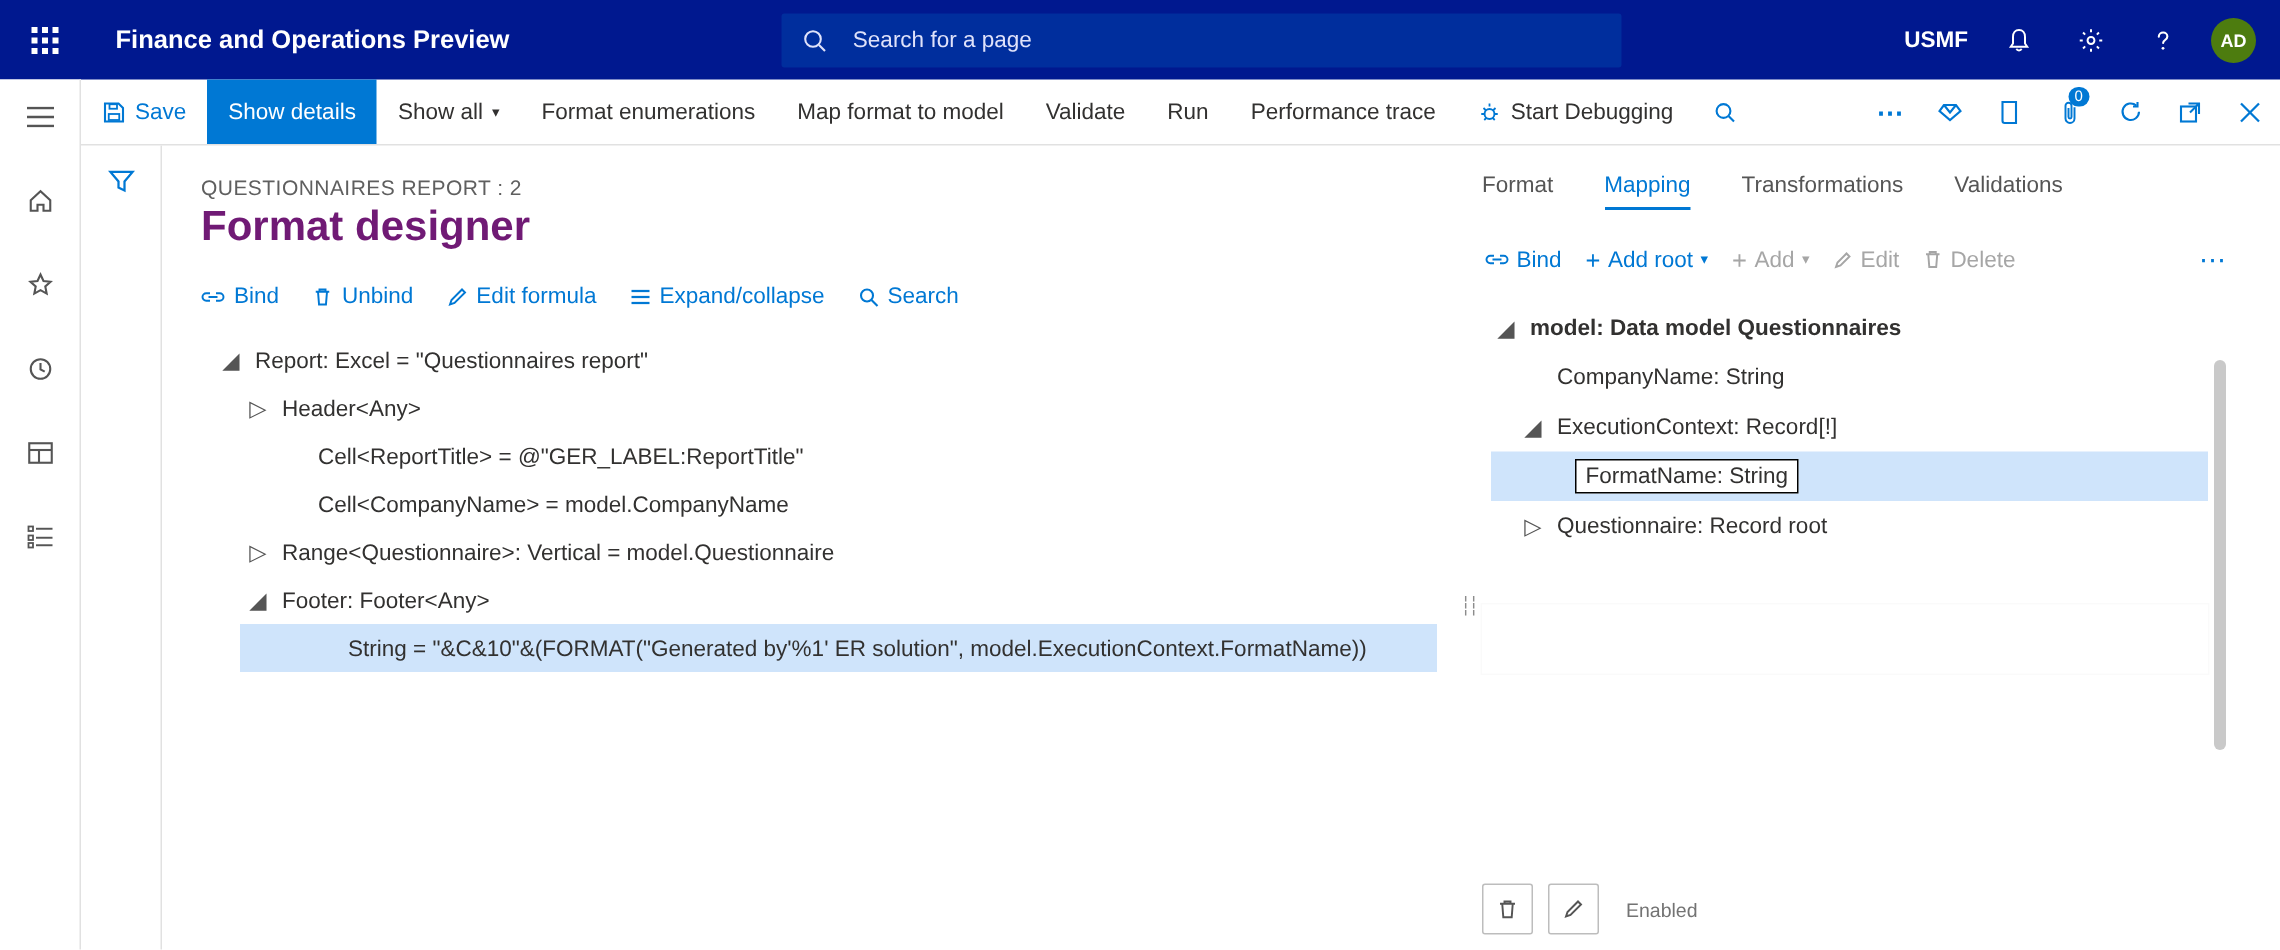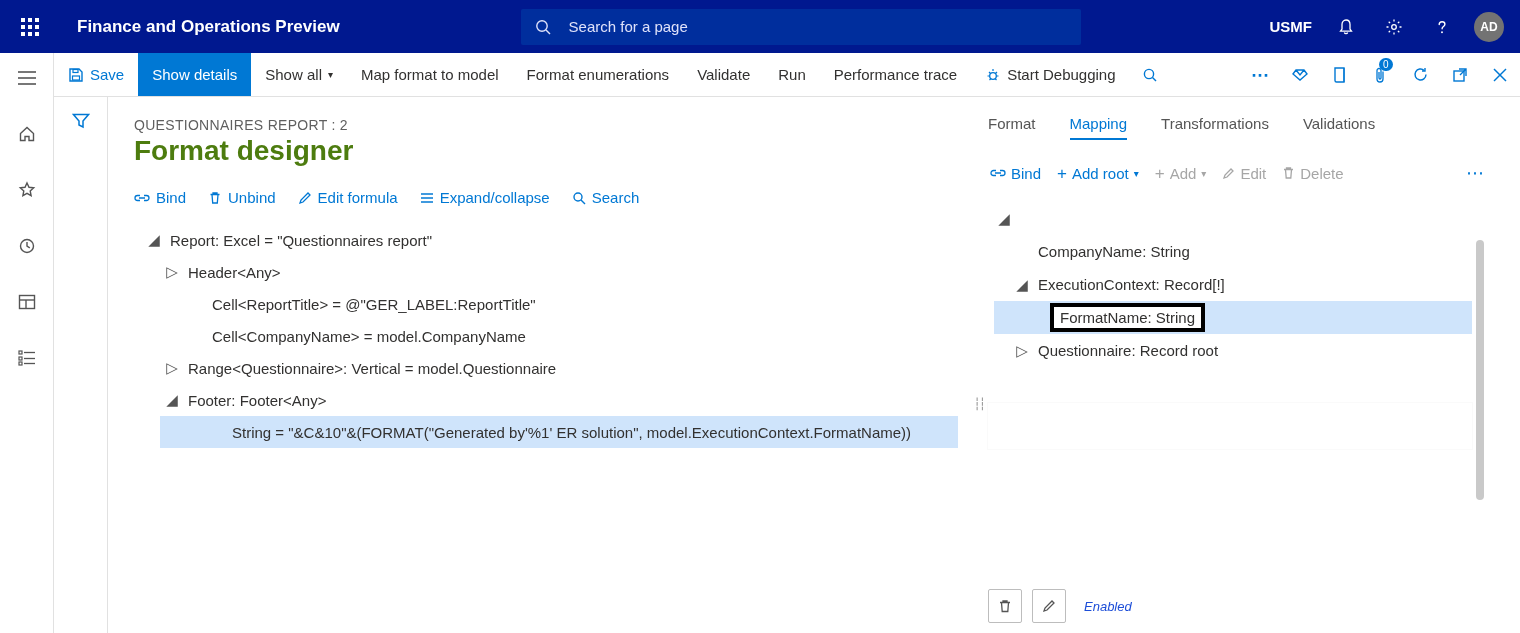--- a/index.html
+++ b/index.html
@@ -12,21 +12,21 @@
   .waffle-grid span { background: #fff; }
   .app-title { font-size: 17px; font-weight: 600; margin-left: 27px; }
   .search-wrap { flex: 1; display: flex; justify-content: center; }
   .search-box { width: 560px; height: 36px; background: rgba(0,50,160,0.85); border-radius: 2px; display: flex; align-items: center; padding: 0 14px; }
   .search-box svg { flex: none; }
   .search-box input { background: transparent; border: none; color: #e3e6ff; font-size: 15px; margin-left: 18px; outline: none; flex: 1; }
   .search-box input::placeholder { color: #dfe2fa; }
   .banner-right { display: flex; align-items: center; gap: 4px; margin-right: 6px; }
   .banner-btn { width: 44px; height: 44px; display: flex; align-items: center; justify-content: center; color: #fff; }
   .company-txt { font-size: 15px; padding: 0 8px; font-weight: bold; }
-  .avatar { width: 30px; height: 30px; border-radius: 50%; background: #737373; color: #fff; display: flex; align-items: center; justify-content: center; font-size: 12px; font-weight: 600; margin-left: 6px; text-align: right; }
+  .avatar { width: 30px; height: 30px; border-radius: 50%; background: #4d7c0f; color: #fff; display: flex; align-items: center; justify-content: center; font-size: 12px; font-weight: 600; margin-left: 6px; text-align: right; }
 
   
   .actionbar { height: 44px; border-bottom: 1px solid #e1e1e1; display: flex; align-items: stretch; padding-left: 54px; }
   .actionbar .cmd { display: flex; align-items: center; padding: 0 14px; font-size: 15px; color: #323130; gap: 6px; white-space: nowrap; }
   .actionbar .cmd.blue { color: #0078d4; }
   .actionbar .cmd.primary { background: #0078d4; color: #fff; }
   .actionbar .spacer { flex: 1; }
   .actionbar .iconbtn { width: 40px; display: flex; align-items: center; justify-content: center; color: #0078d4; position: relative; }
   .badge0 { position: absolute; top: 5px; left: 19px; background: #0078d4; color: #fff; font-size: 10px; border-radius: 8px; padding: 0 4px; line-height: 13px; }
 
@@ -35,21 +35,21 @@
   .leftrail .rbtn { width: 34px; height: 30px; display: flex; align-items: center; justify-content: center; color: #555; }
 
   
   .body { position: absolute; left: 54px; right: 0; top: 97px; bottom: 0; display: flex; }
   .filterstrip { width: 54px; border-right: 1px solid #e1e1e1; display: flex; justify-content: center; padding-top: 16px; }
   .main { flex: 1; display: flex; }
   .leftpane { flex: 1; padding: 20px 26px 0 26px; min-width: 0; position: relative; }
   .rightpane { width: 536px; padding: 18px 0 0 0; border-left: none; position: relative; display:flex; flex-direction:column; }
 
   .crumb { font-size: 14px; color: #5f5f5f; letter-spacing: 0.3px; }
-  .pagetitle { font-size: 28px; font-weight: 600; margin-top: 2px; color: #4d7c0f; }
+  .pagetitle { font-size: 28px; font-weight: 600; margin-top: 2px; color: #701a75; }
 
   .subtoolbar { display: flex; gap: 22px; margin-top: 22px; align-items: center; }
   .subtoolbar .tb { color: #0078d4; font-size: 15px; display: flex; align-items: center; gap: 6px; }
 
   .tree { margin-top: 18px; margin-left: 6px; font-size: 15px; color: #323130; }
   .tree .row { display: flex; align-items: center; height: 32px; padding-left: 0; gap: 10px; }
   .tree .ind0 { padding-left: 8px; }
   .tree .ind1 { padding-left: 26px; }
   .tree .ind2 { padding-left: 50px; }
   .tree .tw { width: 12px; display: inline-flex; justify-content: center; color: #555; }
@@ -68,28 +68,28 @@
   .rtoolbar .tb.disabled { color: #a6a6a6; }
   .rtoolbar .more { margin-left: auto; margin-right: 36px; color: #0078d4; }
 
   .rtree { margin-top: 18px; margin-left: 10px; font-size: 15px; position:relative; }
   .rtree .row { display:flex; align-items:center; height:33px; gap:10px; }
   .rtree .i0 { padding-left: 4px; }
   .rtree .i1 { padding-left: 44px; }
   .rtree .i2 { padding-left: 22px; }
   .rtree .i3 { padding-left: 56px; }
   .rtree .row.sel { background: #cfe4fb; margin-right: 48px; }
-  .rtree .row.sel .txt { border: 4px solid #000000; background: #fff; padding: 2px 6px; }
+  .rtree .row.sel .txt { border: 1px solid #000000; background: #fff; padding: 2px 6px; }
   .rtree .tw { width:12px; display:inline-flex; justify-content:center; color:#555; }
 
   .rscroll { position:absolute; right: 36px; top: 38px; width: 8px; height: 260px; background: #c9c9c9; border-radius: 4px; }
 
   .bottombar { margin-top: auto; display:flex; align-items:center; gap:10px; padding: 6px 0 10px 4px; margin-right: 30px; border-top: none; }
   .bottombar .sq { width:34px; height:34px; border:1px solid #bdbdbd; border-radius:2px; display:flex; align-items:center; justify-content:center; color:#555; }
-  .bottombar .lbl { font-size: 13px; color: #1d4ed8; margin-left: 8px; font-style: italic; }
+  .bottombar .lbl { font-size: 13px; color: #737373; margin-left: 8px; }
 
   
   .whitesep { height: 46px; margin: 36px 48px 0 4px; background: #fff; box-shadow: 0 0 0 1px rgba(0,0,0,0.02); }
 
   svg { display: block; }
   .chev { font-size: 10px; color: inherit; }
 </style>
 </head>
 <body>
 
@@ -194,24 +194,24 @@
     <span>Save</span>
   </div>
   <div class="cmd primary">
       <span>Show details</span>
     </div>
   <div class="cmd">
       <span>Show all</span>
       <span class="chev">▾</span>
     </div>
   <div class="cmd">
+      <span>Format enumerations</span>
+    </div>
+  <div class="cmd">
       <span>Map format to model</span>
-    </div>
-  <div class="cmd">
-      <span>Format enumerations</span>
     </div>
   <div class="cmd">
       <span>Validate</span>
     </div>
   <div class="cmd">
       <span>Run</span>
     </div>
   <div class="cmd">
       <span>Performance trace</span>
     </div>
@@ -388,20 +388,21 @@
               <path d="M2 3.5h9M4.5 3V2h4v1M3.5 3.5l.7 8.5h4.6l.7-8.5" stroke="#a6a6a6" stroke-width="1.3" fill="none"></path>
             </svg>
             <span>Delete</span>
           </div>
         <div class="more" style="font-size:18px;">⋯</div>
       </div>
 
       <div class="rtree">
         <div class="row i0">
             <span class="tw">◢</span>
+            <span style="font-weight:600">model: Data model Questionnaires</span>
           </div>
         <div class="row i1">
             <span>CompanyName: String</span>
           </div>
         <div class="row i2">
             <span class="tw">◢</span>
             <span>ExecutionContext: Record[!]</span>
           </div>
         <div class="row i3 sel">
             <span class="txt">FormatName: String</span>

